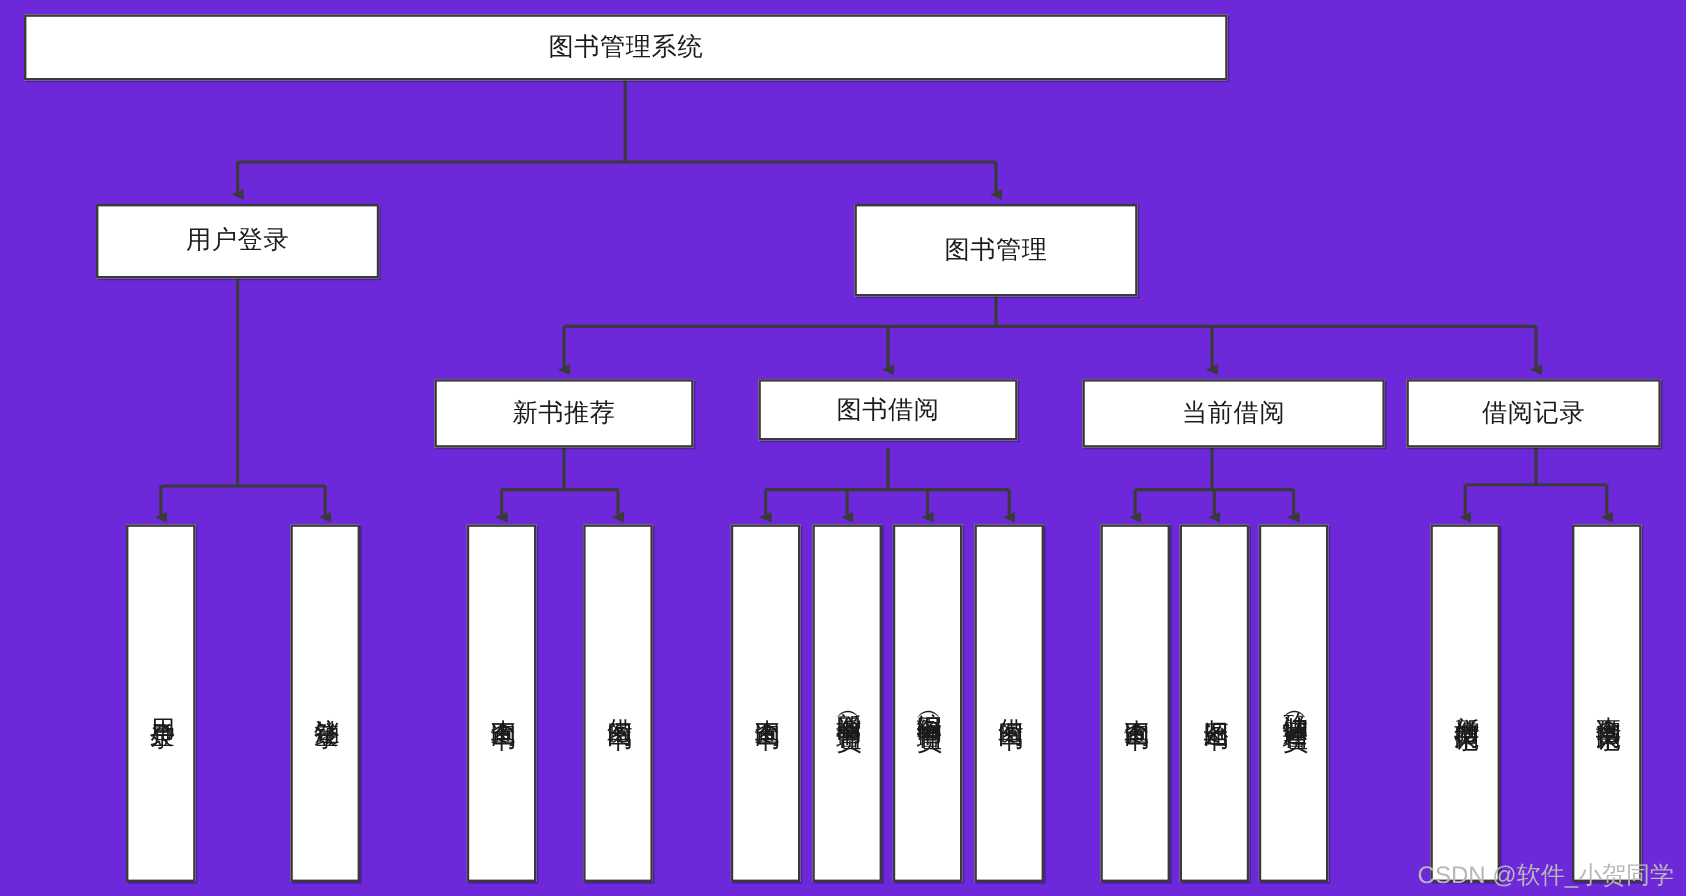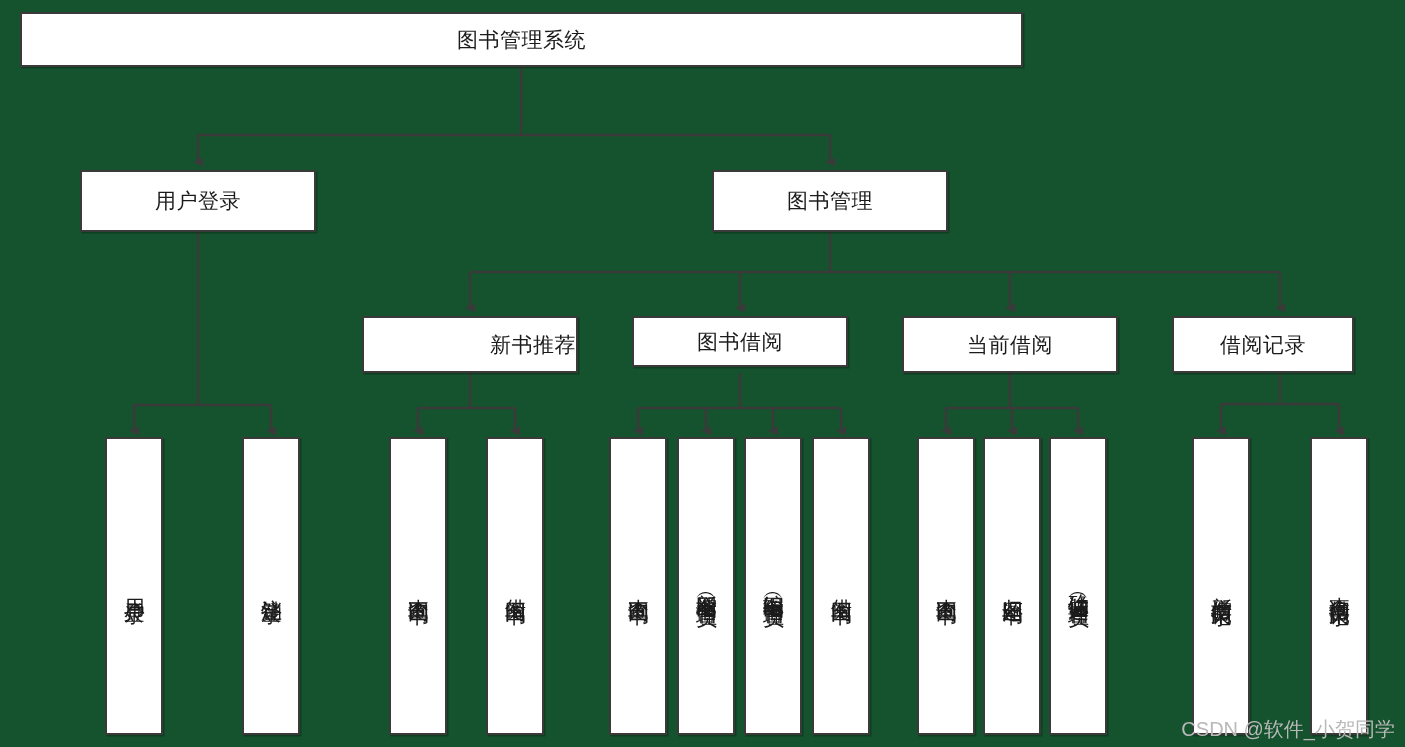--- a/index.html
+++ b/index.html
@@ -7,21 +7,21 @@
     padding: 0;
     background: #ffffff;
   }
   body {
     font-family: "Liberation Sans", "DejaVu Sans", sans-serif;
   }
   #diagram-root {
     position: relative;
     width: 1405px;
     height: 747px;
-    background: #14532d;
+    background: #6d28d9;
     overflow: hidden;
   }
   #diagram-svg {
     position: absolute;
     left: 0;
     top: 0;
     width: 1405px;
     height: 747px;
   }
   .node-box {
@@ -135,34 +135,34 @@
     </g>
   </svg>
 
   <div class="node-box" style="left:20px; top:12px; width:1003px; height:55px;">
     <span class="node-label-h">图书管理系统</span>
   </div>
 
   <div class="node-box" style="left:80px; top:170px; width:236px; height:62px;">
     <span class="node-label-h">用户登录</span>
   </div>
-  <div class="node-box" style="left:712px; top:170px; width:236px; height:62px;">
+  <div class="node-box" style="left:712px; top:170px; width:236px; height:77px;">
     <span class="node-label-h">图书管理</span>
   </div>
 
-  <div class="node-box" style="left:362px; top:316px; width:216px; height:57px;justify-content:flex-end;">
+  <div class="node-box" style="left:362px; top:316px; width:216px; height:57px;">
     <span class="node-label-h">新书推荐</span>
   </div>
   <div class="node-box" style="left:632px; top:316px; width:216px; height:51px;">
     <span class="node-label-h">图书借阅</span>
   </div>
-  <div class="node-box" style="left:902px; top:316px; width:216px; height:57px;">
+  <div class="node-box" style="left:902px; top:316px; width:252px; height:57px;">
     <span class="node-label-h">当前借阅</span>
   </div>
-  <div class="node-box" style="left:1172px; top:316px; width:182px; height:57px;">
+  <div class="node-box" style="left:1172px; top:316px; width:212px; height:57px;">
     <span class="node-label-h">借阅记录</span>
   </div>
 
   <div class="node-box" style="left:105px; top:437px; width:58px; height:298px;">
     <span class="node-label-v">用户登录</span>
   </div>
   <div class="node-box" style="left:242px; top:437px; width:58px; height:298px;">
     <span class="node-label-v">注销登录</span>
   </div>
 

